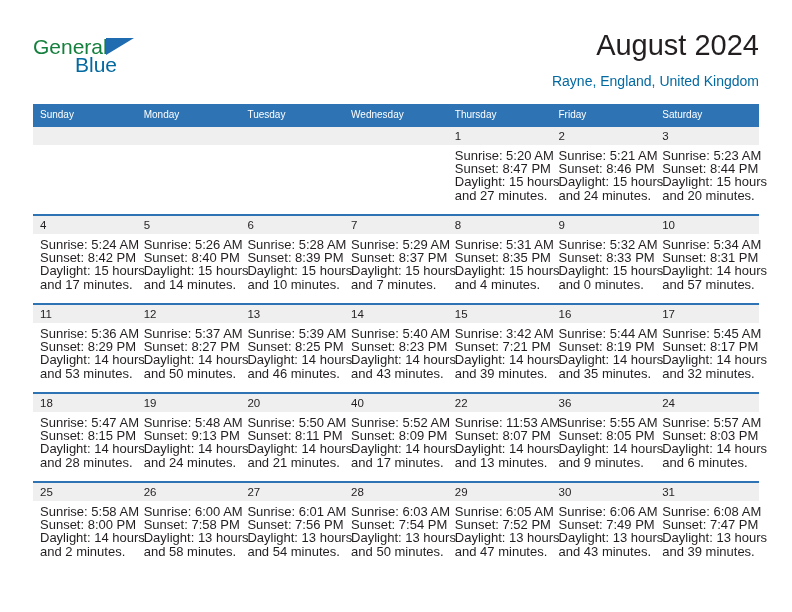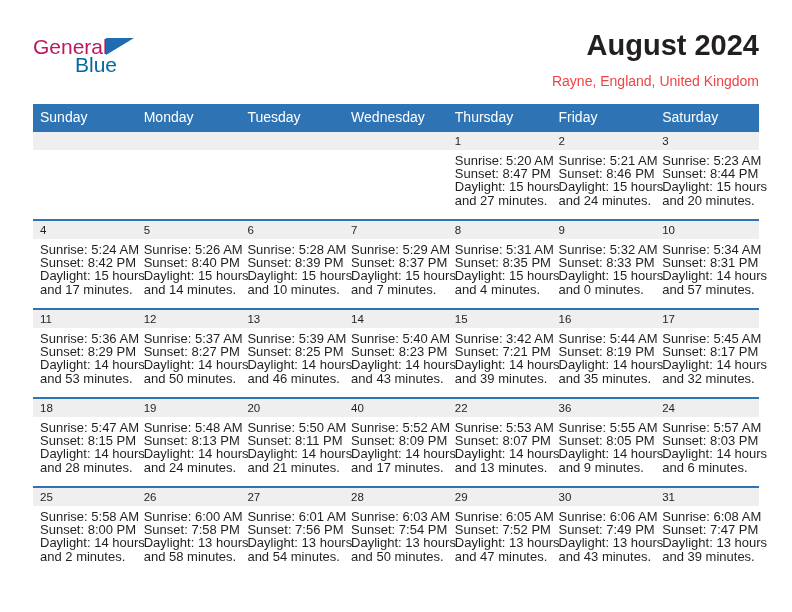--- a/index.html
+++ b/index.html
@@ -32,21 +32,21 @@
     left: 0;
     top: 8px;
     width: 180px;
     height: 48px;
   }
   .logo-general {
     position: absolute;
     left: 0;
     top: 0;
     font-size: 21px;
-    color: #be185d;
+    color: #15803d;
     letter-spacing: 0px;
     line-height: 22px;
     font-family: "Liberation Sans", sans-serif;
   }
   .logo-tri {
     position: absolute;
     left: 73px;
     top: 2px;
     width: 0;
     height: 0;
@@ -66,48 +66,48 @@
   .title-wrap {
     position: absolute;
     right: 0;
     top: 0;
     text-align: right;
   }
   .cal-title {
     font-size: 29px;
     color: #231f20;
     line-height: 34px;
-    font-weight: bold;
+    font-weight: normal;
     margin: 0;
     font-family: "Liberation Sans", sans-serif;
   }
   .cal-sub {
     font-size: 14px;
-    color: #ef4444;
+    color: #0369a1;
     line-height: 18px;
     margin-top: 10px;
     font-family: "Liberation Sans", sans-serif;
   }
 
   
   .calendar {
     position: absolute;
     left: 33px;
     top: 104px;
     width: 726px;
   }
   table.cal {
     border-collapse: collapse;
     table-layout: fixed;
     width: 726px;
   }
   table.cal th {
     background: #2e74b5;
     color: #ffffff;
-    font-size: 14px;
+    font-size: 10px;
     font-weight: normal;
     text-align: left;
     padding: 5px 0 5px 7px;
     height: 21px;
     font-family: "Liberation Sans", sans-serif;
     border: none;
   }
   td.daycell {
     vertical-align: top;
     padding: 0;
@@ -347,21 +347,21 @@
                 <div>Sunrise: 5:47 AM</div>
                 <div>Sunset: 8:15 PM</div>
                 <div>Daylight: 14 hours</div>
                 <div>and 28 minutes.</div>
               </div>
             </td>
             <td class="daycell">
               <div class="daynum">19</div>
               <div class="dayinfo">
                 <div>Sunrise: 5:48 AM</div>
-                <div>Sunset: 8:13 PM</div>
+                <div>Sunset: 9:13 PM</div>
                 <div>Daylight: 14 hours</div>
                 <div>and 24 minutes.</div>
               </div>
             </td>
             <td class="daycell">
               <div class="daynum">20</div>
               <div class="dayinfo">
                 <div>Sunrise: 5:50 AM</div>
                 <div>Sunset: 8:11 PM</div>
                 <div>Daylight: 14 hours</div>
@@ -373,21 +373,21 @@
               <div class="dayinfo">
                 <div>Sunrise: 5:52 AM</div>
                 <div>Sunset: 8:09 PM</div>
                 <div>Daylight: 14 hours</div>
                 <div>and 17 minutes.</div>
               </div>
             </td>
             <td class="daycell">
               <div class="daynum">22</div>
               <div class="dayinfo">
-                <div>Sunrise: 5:53 AM</div>
+                <div>Sunrise: 11:53 AM</div>
                 <div>Sunset: 8:07 PM</div>
                 <div>Daylight: 14 hours</div>
                 <div>and 13 minutes.</div>
               </div>
             </td>
             <td class="daycell">
               <div class="daynum">36</div>
               <div class="dayinfo">
                 <div>Sunrise: 5:55 AM</div>
                 <div>Sunset: 8:05 PM</div>

